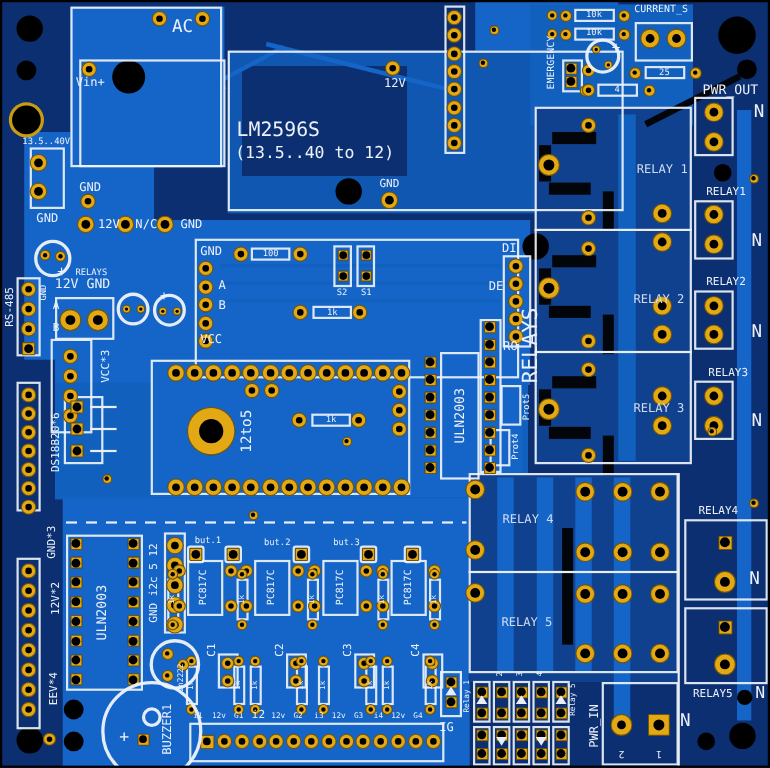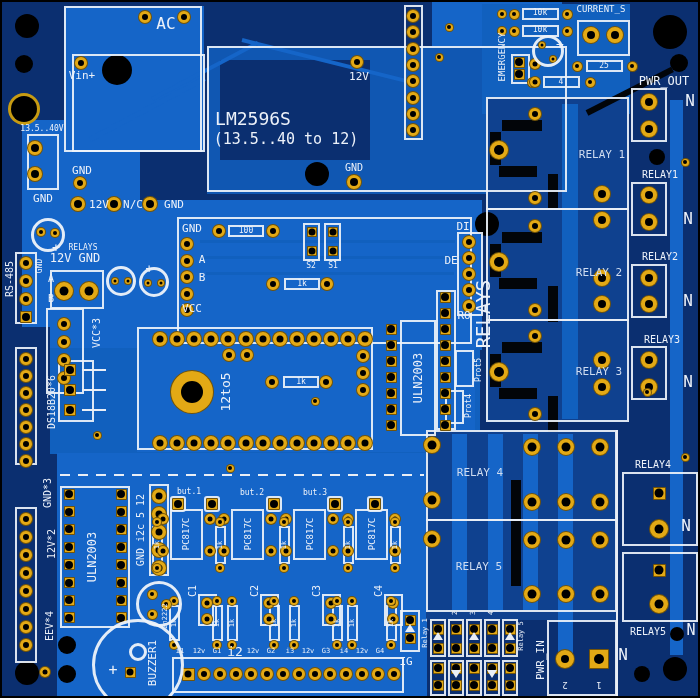--- a/index.html
+++ b/index.html
@@ -1198,21 +1198,21 @@
       <div class="txt" style="left: 272px; top: 621px; font-size: 7px; color: rgb(236, 241, 249); transform: translate(-50%, -50%) rotate(-90deg);">1k</div>
       <div class="txt" style="left: 292px; top: 621px; font-size: 7px; color: rgb(236, 241, 249); transform: translate(-50%, -50%) rotate(-90deg);">1k</div>
       <div class="txt" style="left: 335px; top: 621px; font-size: 7px; color: rgb(236, 241, 249); transform: translate(-50%, -50%) rotate(-90deg);">1k</div>
       <div class="txt" style="left: 350px; top: 621px; font-size: 7px; color: rgb(236, 241, 249); transform: translate(-50%, -50%) rotate(-90deg);">1k</div>
       <div class="txt" style="left: 389px; top: 621px; font-size: 7px; color: rgb(236, 241, 249); transform: translate(-50%, -50%) rotate(-90deg);">1k</div>
       <div class="txt" style="left: 163px; top: 614px; font-size: 7px; color: rgb(236, 241, 249); transform: translate(-50%, -50%) rotate(-90deg);">2n2222</div>
       <div class="txt" style="left: 150px; top: 661px; font-size: 11px; color: rgb(236, 241, 249); transform: translate(-50%, -50%) rotate(-90deg);">BUZZER1</div>
       <div class="txt" style="left: 178px; top: 649px; font-size: 7px; color: rgb(236, 241, 249); transform: translate(-50%, -50%);">i1</div>
       <div class="txt" style="left: 197px; top: 649px; font-size: 7px; color: rgb(236, 241, 249); transform: translate(-50%, -50%);">12v</div>
       <div class="txt" style="left: 215px; top: 649px; font-size: 7px; color: rgb(236, 241, 249); transform: translate(-50%, -50%);">G1</div>
-      <div class="txt" style="left: 233px; top: 649px; font-size: 13px; color: rgb(236, 241, 249); transform: translate(-50%, -50%);">i2</div>
+      <div class="txt" style="left: 233px; top: 649px; font-size: 10px; color: rgb(236, 241, 249); transform: translate(-50%, -50%);">i2</div>
       <div class="txt" style="left: 251px; top: 649px; font-size: 7px; color: rgb(236, 241, 249); transform: translate(-50%, -50%);">12v</div>
       <div class="txt" style="left: 269px; top: 649px; font-size: 7px; color: rgb(236, 241, 249); transform: translate(-50%, -50%);">G2</div>
       <div class="txt" style="left: 288px; top: 649px; font-size: 7px; color: rgb(236, 241, 249); transform: translate(-50%, -50%);">i3</div>
       <div class="txt" style="left: 306px; top: 649px; font-size: 7px; color: rgb(236, 241, 249); transform: translate(-50%, -50%);">12v</div>
       <div class="txt" style="left: 324px; top: 649px; font-size: 7px; color: rgb(236, 241, 249); transform: translate(-50%, -50%);">G3</div>
       <div class="txt" style="left: 342px; top: 649px; font-size: 7px; color: rgb(236, 241, 249); transform: translate(-50%, -50%);">i4</div>
       <div class="txt" style="left: 360px; top: 649px; font-size: 7px; color: rgb(236, 241, 249); transform: translate(-50%, -50%);">12v</div>
       <div class="txt" style="left: 378px; top: 649px; font-size: 7px; color: rgb(236, 241, 249); transform: translate(-50%, -50%);">G4</div>
       <div class="txt" style="left: 404px; top: 659px; font-size: 11px; color: rgb(236, 241, 249); transform: translate(-50%, -50%);">IG</div>
       <div class="txt" style="left: 423px; top: 631px; font-size: 7px; color: rgb(236, 241, 249); transform: translate(-50%, -50%) rotate(-90deg);">Relay 1</div>

